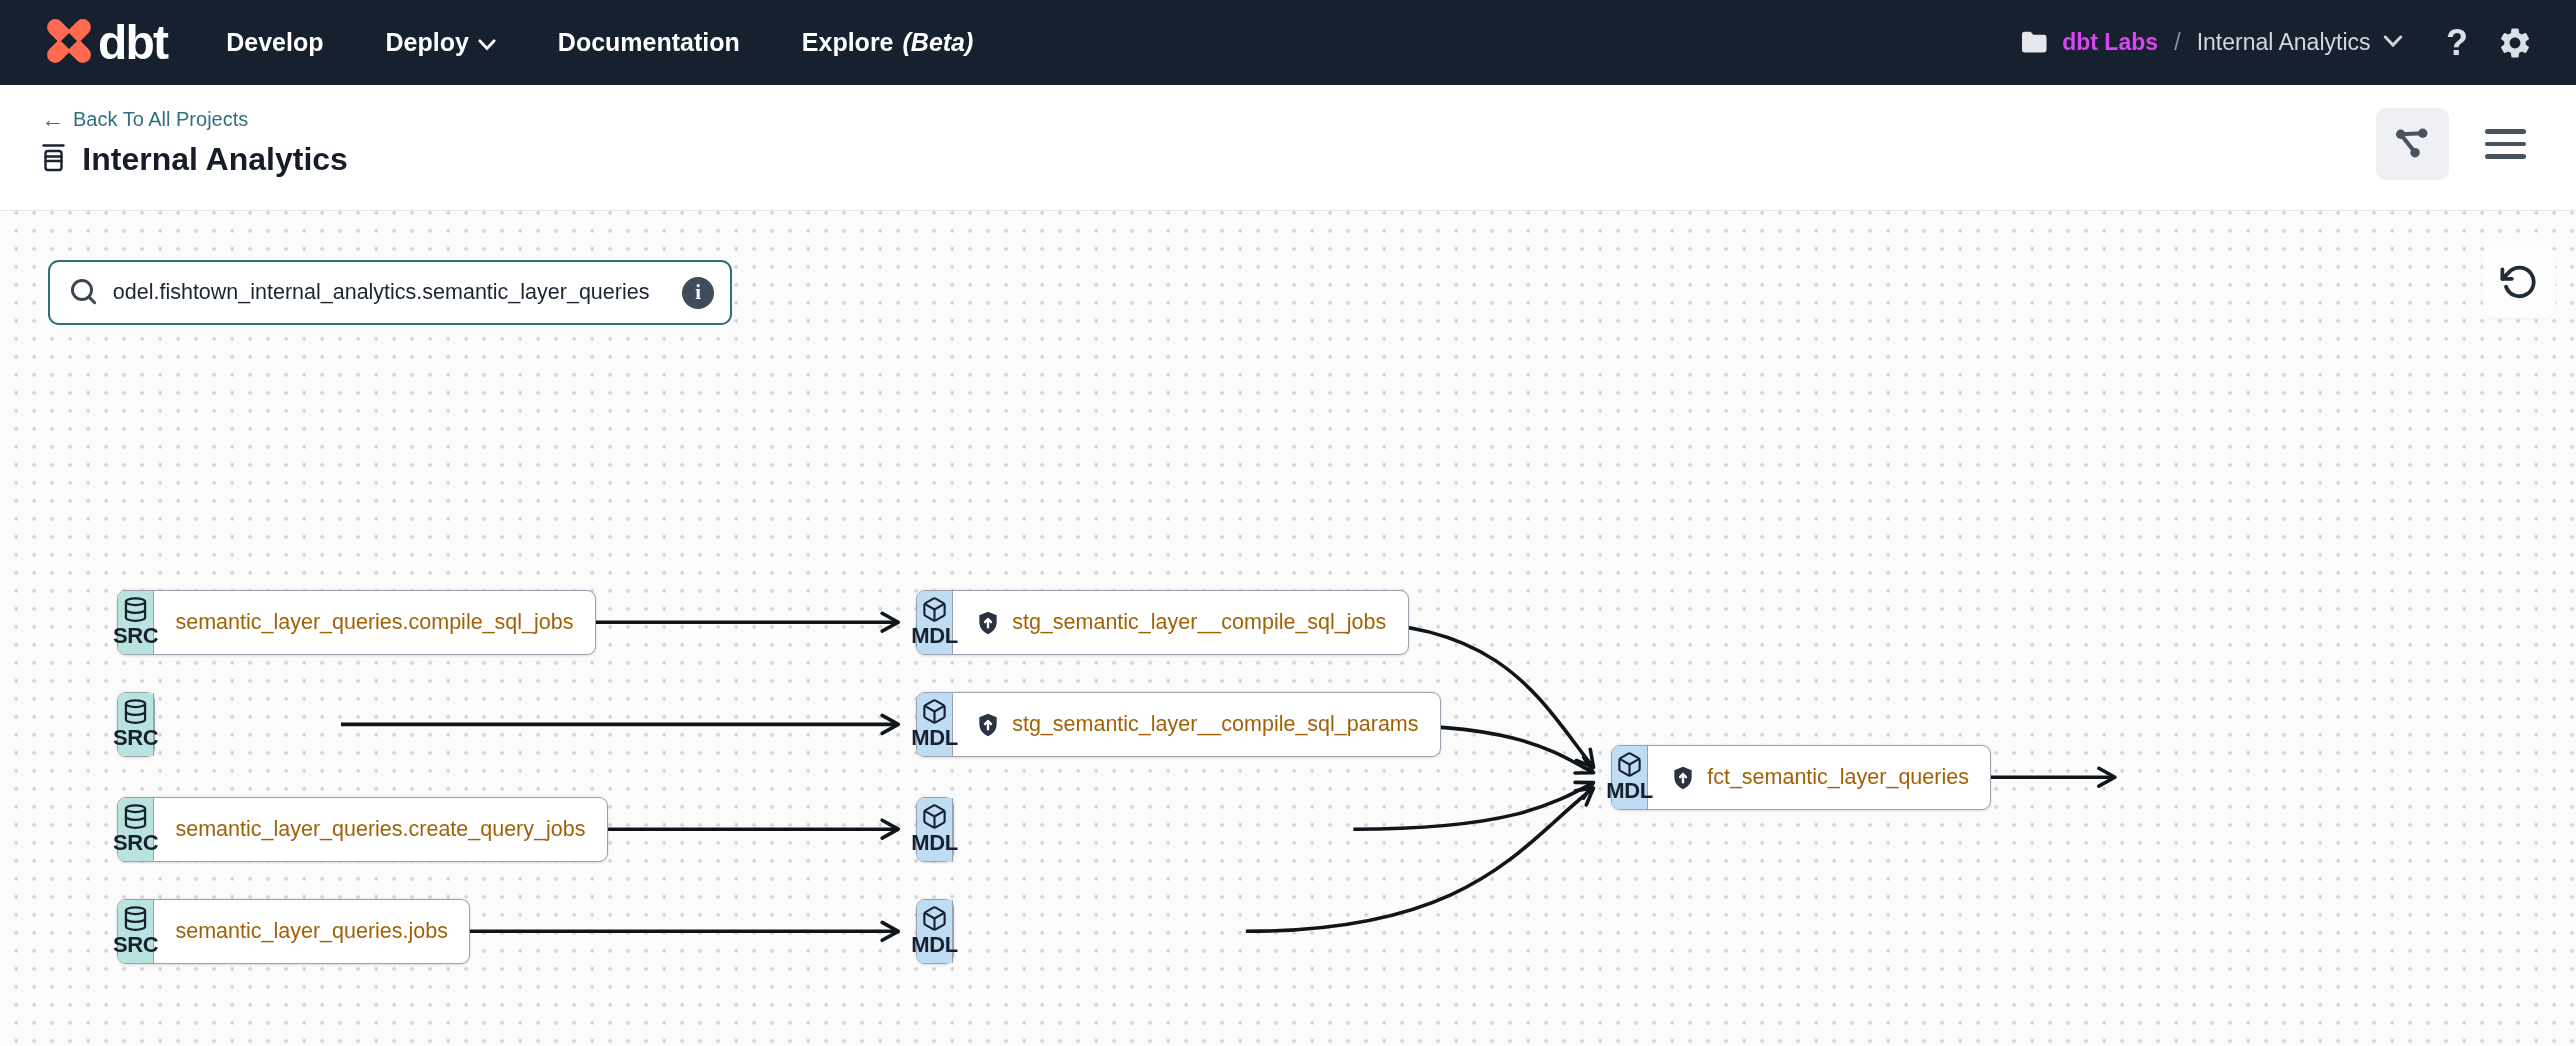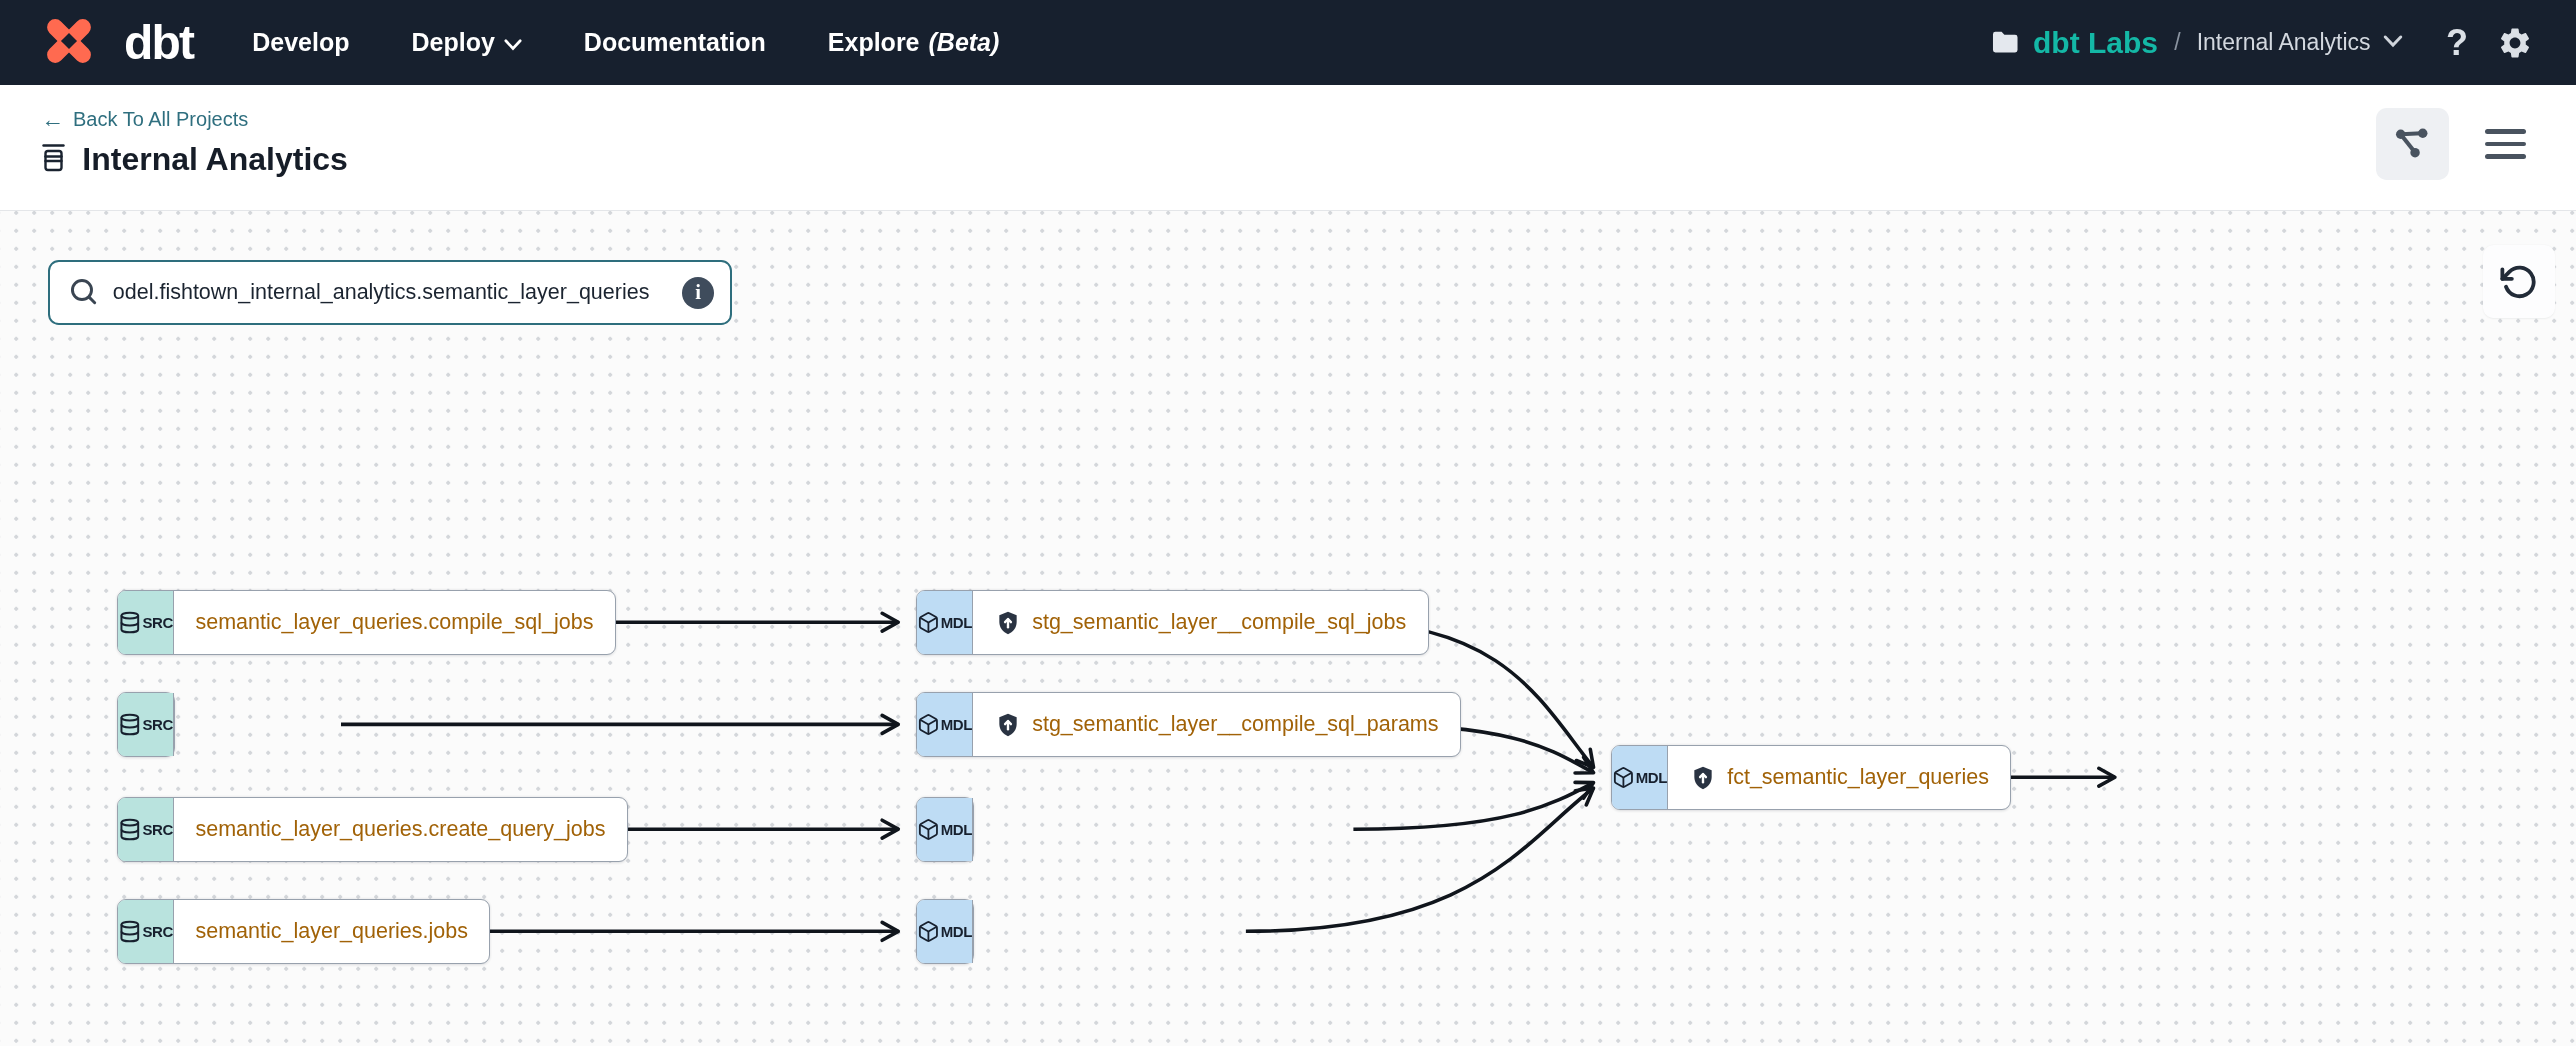--- a/index.html
+++ b/index.html
@@ -1,28 +1,28 @@
 <!DOCTYPE html>
 <html style="font-size:14.3px"><head>
 <meta charset="utf-8">
 <style>
   * { box-sizing: border-box; margin: 0; padding: 0; }
   html,body { width: 2576px; height: 1047px; overflow: hidden;
     font-family: "Liberation Sans","DejaVu Sans",sans-serif; background:#fbfbfb; }
 
   
   .topnav { height:85px; background:#17202e; display:flex; align-items:center; padding:0 43px; }
-  .brand { display:flex; align-items:center; gap:29px; }
+  .brand { display:flex; align-items:center; gap:3px; }
   .brand-text { color:#fff; font-size:48px; font-weight:800; letter-spacing:-1.8px; }
   .nav-menu { display:flex; align-items:center; gap:62px; margin-left:59px; }
   .nav-item { color:#fff; font-size:25px; font-weight:600; display:flex; align-items:center; gap:9px; cursor:pointer; }
   .nav-item .beta { font-style:italic; font-weight:600; }
   .nav-right { margin-left:auto; display:flex; align-items:center; gap:20px; }
   .crumb { display:flex; align-items:center; gap:12.5px; }
-  .crumb-org { color:#14b8a6; font-size:30px; font-weight:700; }
+  .crumb-org { color:#d946ef; font-size:23px; font-weight:700; }
   .crumb-sep { color:#8a93a0; font-size:23px; padding:0 3.6px; }
   .crumb-project { color:#d3d8df; font-size:23px; }
   .help-q { color:#dbe0e6; font-size:36px; font-weight:700; margin-left:23px; cursor:pointer; }
   .gear-btn { margin-left:9px; cursor:pointer; display:flex; }
 
   
   .pagehead { height:126px; background:#fff; border-bottom:0.9px solid #e4e6e9; position:relative; }
   .back-link { position:absolute; left:41px; top:23px; color:#2f6f7f; font-size:20px; font-weight:500;
     display:flex; align-items:center; gap:9px; cursor:pointer; }
   .back-arrow { font-size:23px; line-height:1; }
@@ -50,23 +50,23 @@
     font-family:"Liberation Serif","DejaVu Serif",serif; cursor:pointer; }
 
   .reset-btn { position:absolute; left:2483px; top:34px; width:72px; height:73px; z-index:4;
     background:#fdfdfe; border-radius:10.8px; display:flex; align-items:center; justify-content:center;
     cursor:pointer; box-shadow:0 0.9px 1.8px rgba(20,30,40,.06); }
 
   
   .node { position:absolute; height:65px; display:inline-flex; align-items:stretch; z-index:2;
     background:#fff; border:1.8px solid #98a1ad; border-radius:9px;
     box-shadow:0 0.9px 2.7px rgba(20,30,40,.14); cursor:pointer; }
-  .badge { width:56px; display:flex; flex-direction:row; align-items:center; justify-content:center;
+  .badge { width:36px; display:flex; flex-direction:column; align-items:center; justify-content:center;
     gap:0.9px; border-right:1.8px solid #98a1ad; border-radius:7.2px 0 0 7.2px;
-    font-size:15px; font-weight:700; color:#17202e; letter-spacing:-0.4px; }
+    font-size:22px; font-weight:700; color:#17202e; letter-spacing:-0.4px; }
   .node.src .badge { background:#b9e3de; }
   .node.mdl .badge { background:#bedcf4; }
   .body { display:flex; align-items:center; gap:11.7px; padding:0 21.5px; font-size:21.5px;
     color:#a16207; white-space:nowrap; }
   .node.sem { border:none; background:transparent; box-shadow:none; }
   .node.sem .badge { background:#f0a3ab; border:1.8px solid #8f97a1; border-right:none;
     border-radius:9px 0 0 9px; box-shadow:0 0.9px 2.7px rgba(20,30,40,.14); }
   .node.sem .body { background:#fff; border:3.6px solid #1b2634; border-radius:7.2px;
     box-shadow:0 0.9px 2.7px rgba(20,30,40,.14); }
   .shield { display:flex; }

